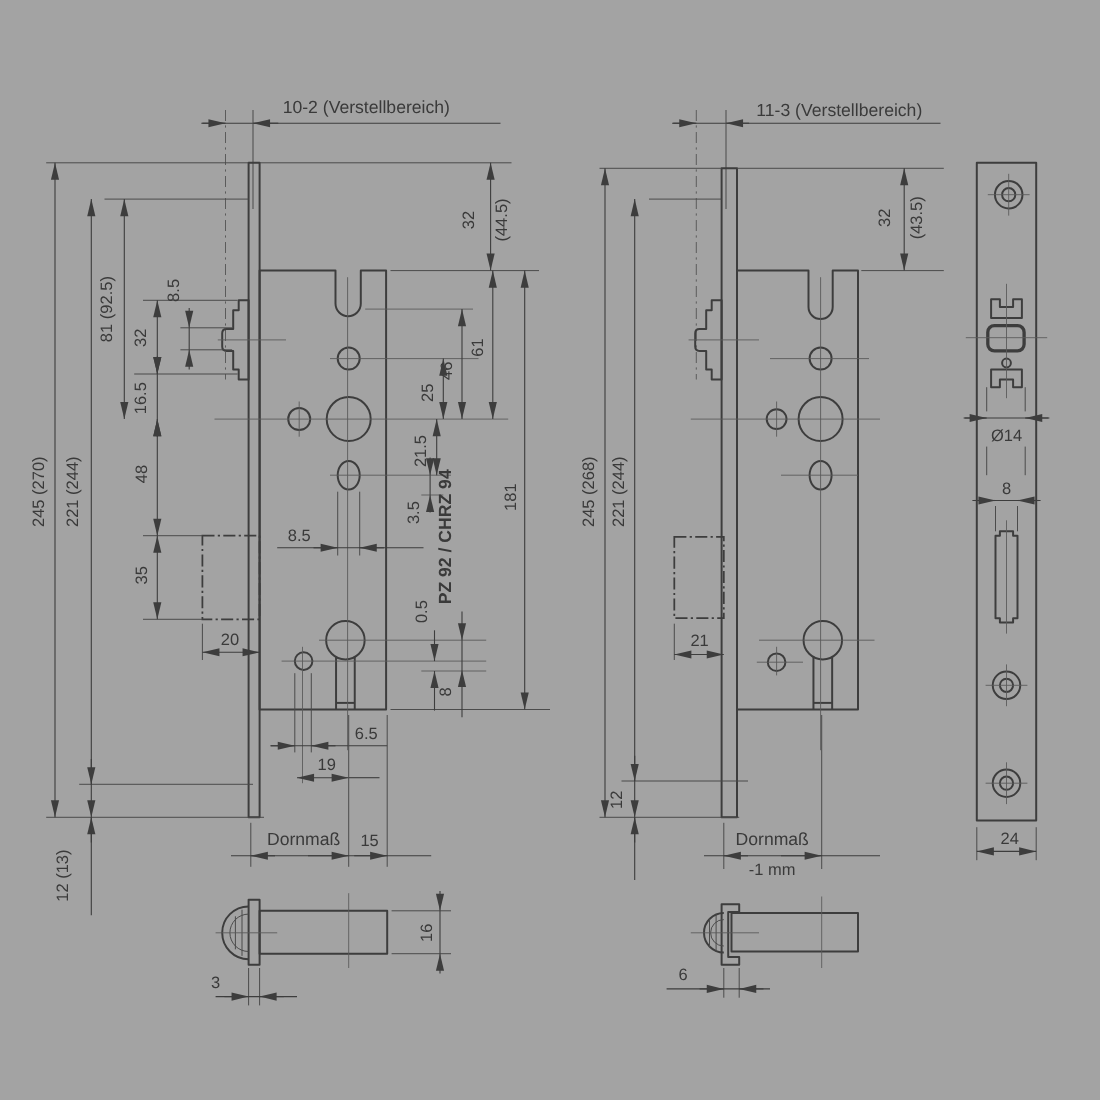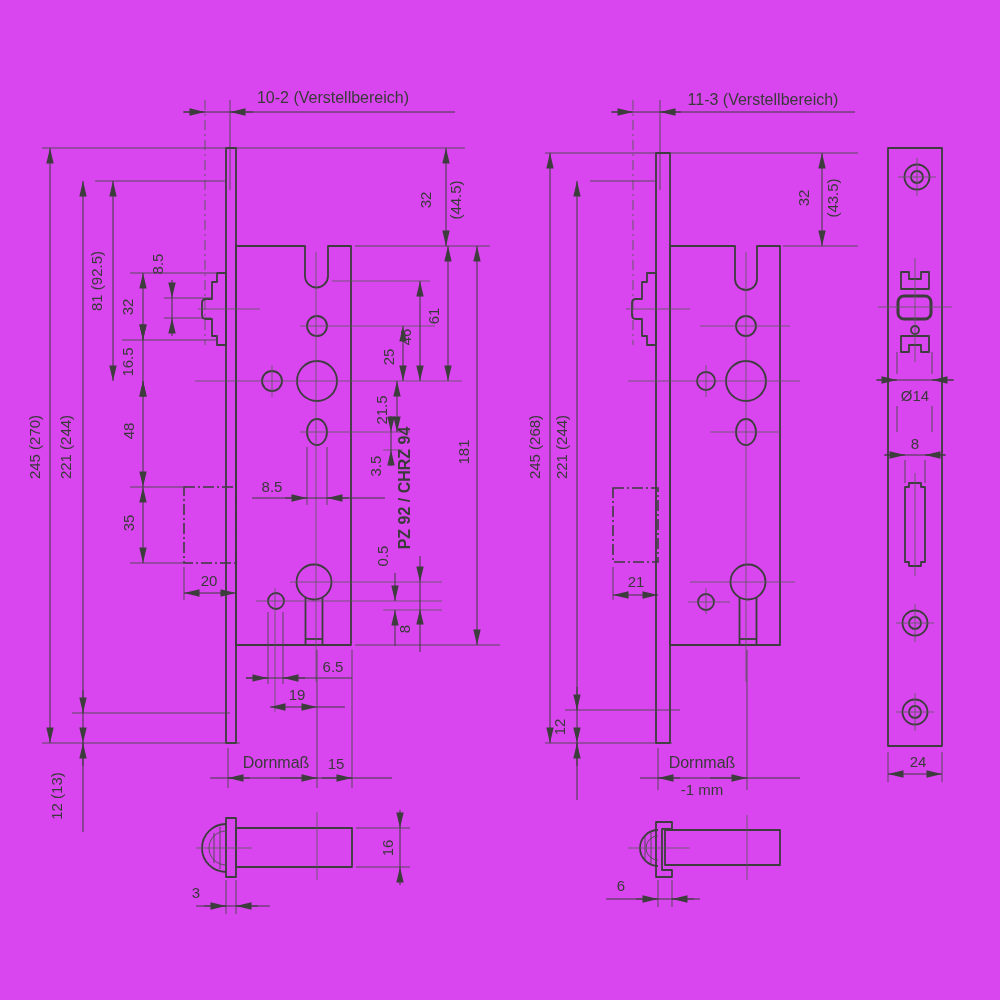--- a/index.html
+++ b/index.html
@@ -1,16 +1,16 @@
 <!DOCTYPE html>
 <html><head>
 <meta charset="utf-8">
 <style>
   html,body{margin:0;padding:0;background:#ffffff;}
-  .stage{width:1000px;height:1000px;background:#d946ef;position:relative;font-family:"Liberation Sans",sans-serif;}
+  .stage{width:1000px;height:1000px;background:#a3a3a3;position:relative;font-family:"Liberation Sans",sans-serif;}
   svg{display:block;}
   .k{stroke:#3d3d3d;stroke-width:1.8;fill:none;stroke-linejoin:round;}
   .kb{stroke:#3d3d3d;stroke-width:3;fill:none;stroke-linejoin:round;}
   .n{stroke:#4a4a4a;stroke-width:0.9;fill:none;}
   .c{stroke:#5a5a5a;stroke-width:0.8;fill:none;}
   .dd{stroke:#5a5a5a;stroke-width:0.9;fill:none;stroke-dasharray:10 4 2 4;}
   .db{stroke:#3d3d3d;stroke-width:1.6;fill:none;stroke-dasharray:11 3 2 3;}
   .dim{stroke:#3d3d3d;stroke-width:1;fill:none;}
   .d2{marker-start:url(#arr);marker-end:url(#arr);}
   .de{marker-end:url(#arr);}

